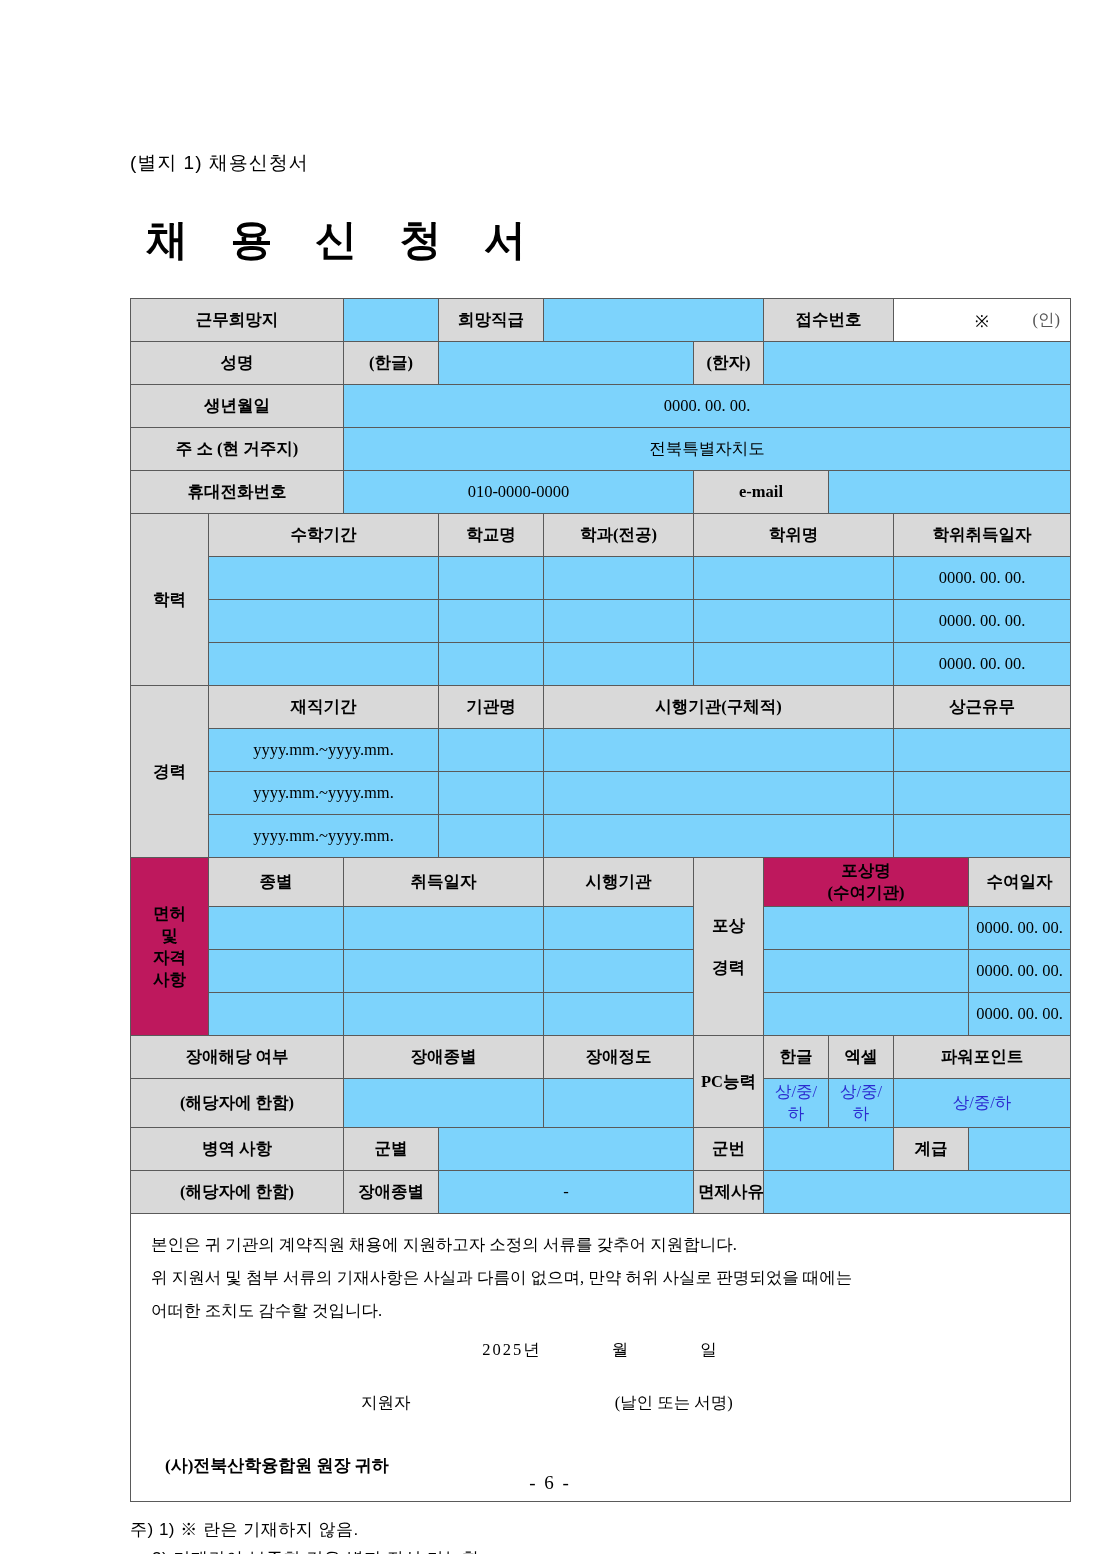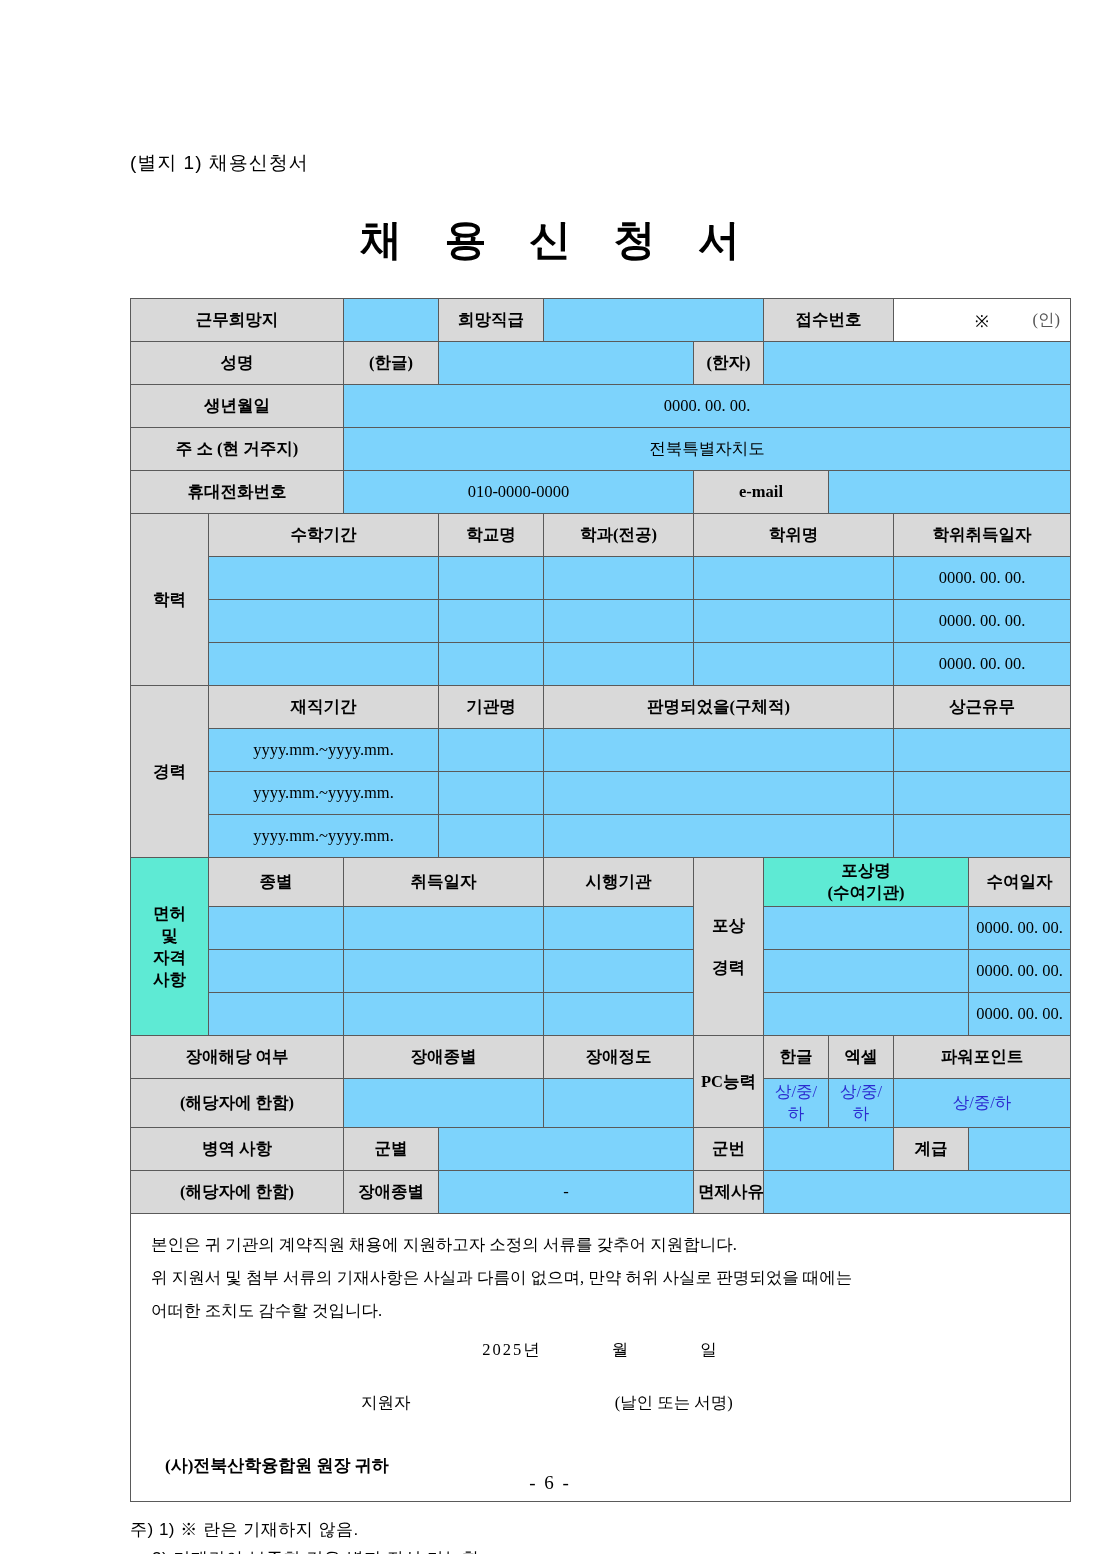--- a/index.html
+++ b/index.html
@@ -21,21 +21,21 @@
     padding: 150px 130px 0 130px;
     position: relative;
   }
   .doc-ref {
     font-size: 19px;
     letter-spacing: 1px;
     margin: 0 0 36px 0;
     font-family: "Liberation Sans", sans-serif;
   }
   .doc-title {
-    text-align: center;
+    text-align: left;
     font-size: 42px;
     font-weight: bold;
     letter-spacing: 16px;
     margin: 0 0 30px 0;
     padding-left: 16px;
     font-family: "Liberation Serif", serif;
   }
   table.form {
     border-collapse: collapse;
     width: 840px;
@@ -49,21 +49,21 @@
     padding: 2px 4px;
     text-align: center;
     vertical-align: middle;
     word-break: keep-all;
   }
   .lbl {
     background: #d9d9d9;
     font-weight: bold;
   }
   .lbl-sm {
-    background: #5eead4;
+    background: #be185d;
     font-weight: bold;
     font-size: 15px;
   }
   .tall {
     height: 40px;
   }
   .empty { background: #7dd3fc; }
   .mark-cell {
     position: relative;
     text-align: left;
@@ -219,21 +219,21 @@
       <td class="empty" colspan="1"></td>
       <td class="empty" colspan="2"></td>
       <td class="empty" colspan="3"></td>
       <td class="empty" colspan="2">0000. 00. 00.</td>
     </tr>
 
     <tr>
       <td class="lbl" rowspan="4">경력</td>
       <td class="lbl" colspan="2">재직기간</td>
       <td class="lbl" colspan="1">기관명</td>
-      <td class="lbl" colspan="5">판명되었을(구체적)</td>
+      <td class="lbl" colspan="5">시행기관(구체적)</td>
       <td class="lbl" colspan="2">상근유무</td>
     </tr>
     <tr>
       <td class="empty tall" colspan="2">yyyy.mm.~yyyy.mm.</td>
       <td class="empty tall" colspan="1"></td>
       <td class="empty tall" colspan="5"></td>
       <td class="empty tall" colspan="2"></td>
     </tr>
     <tr>
       <td class="empty tall" colspan="2">yyyy.mm.~yyyy.mm.</td>

